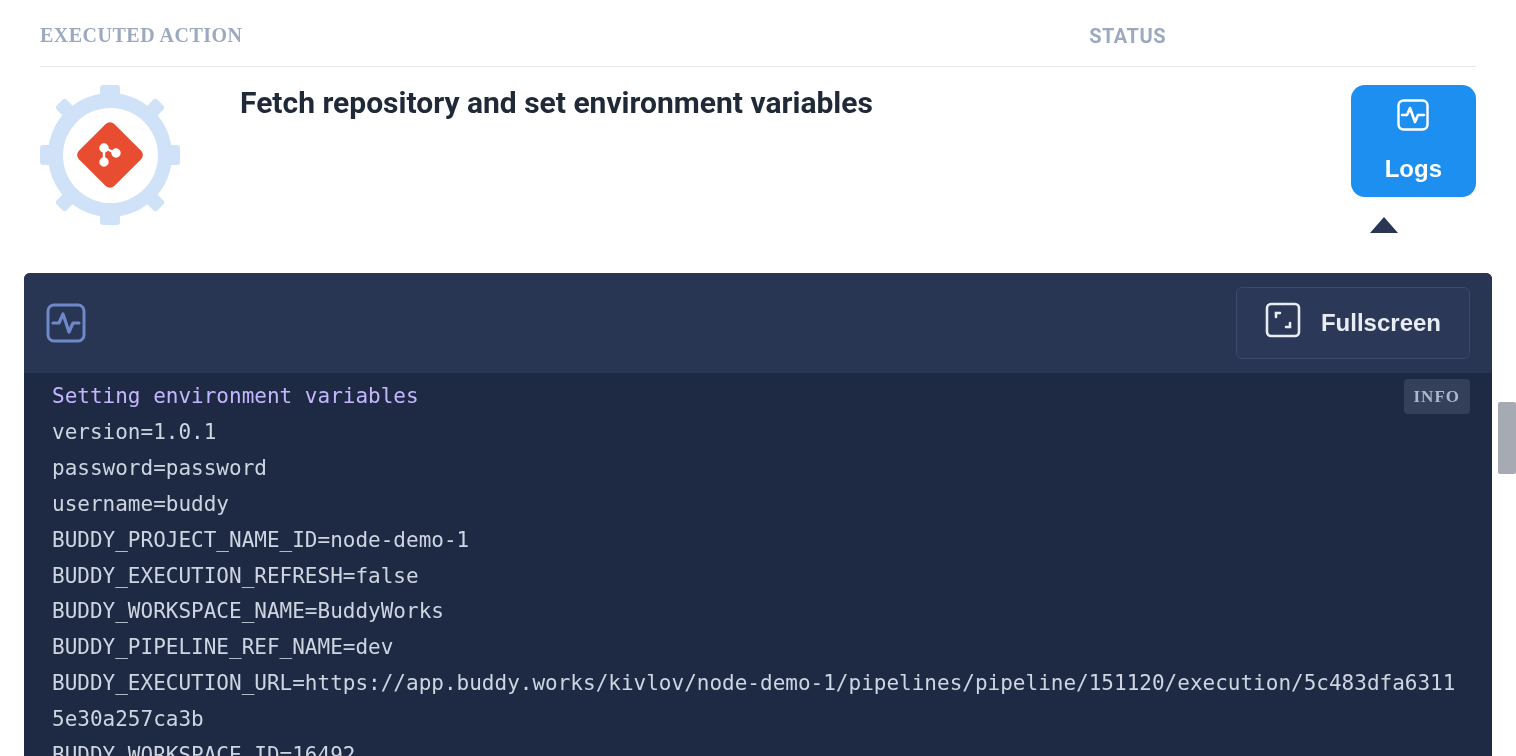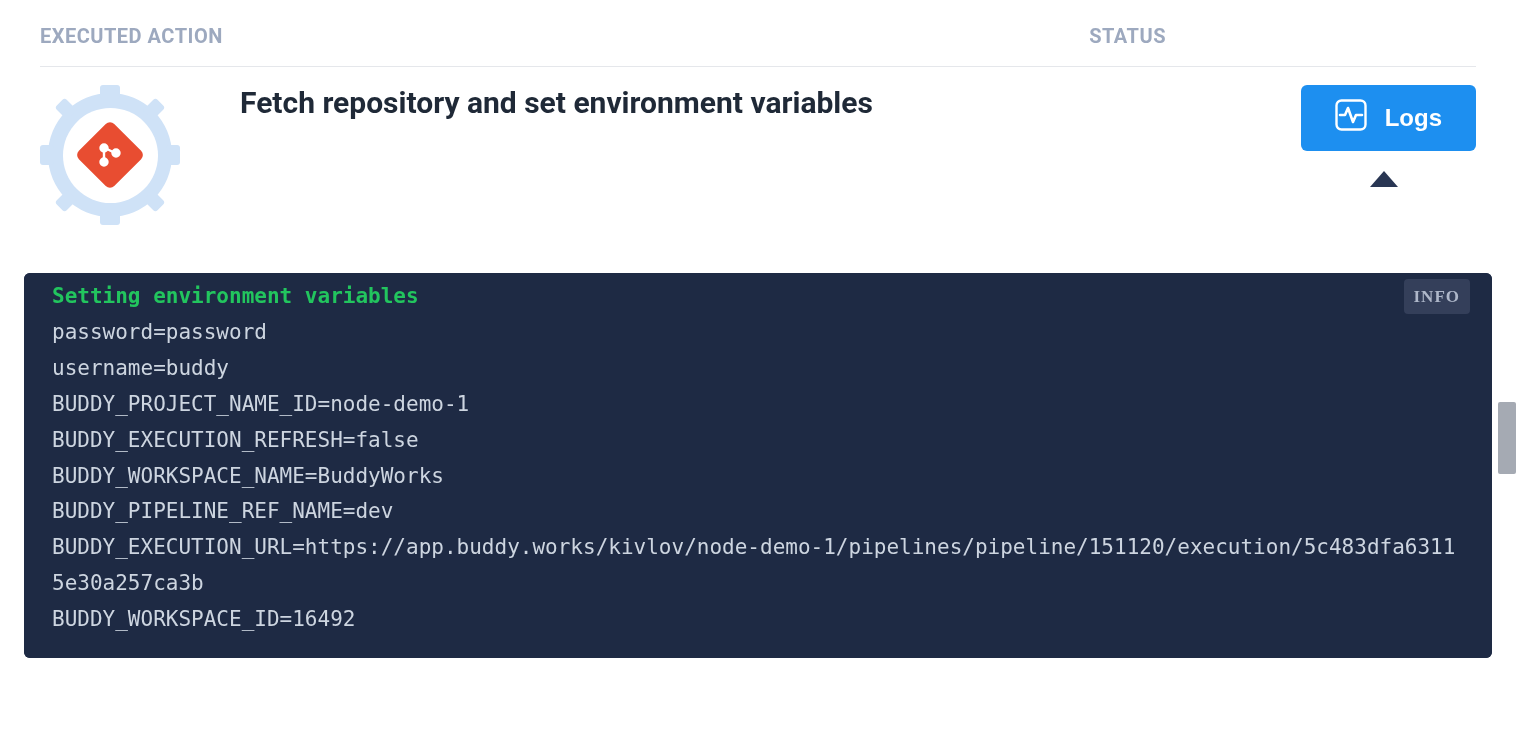--- a/index.html
+++ b/index.html
@@ -19,20 +19,21 @@
       border-bottom: 1px solid #e5e7eb;
     }
     .header-label {
       color: #9da9bf;
       font-size: 20px;
       font-weight: 700;
       letter-spacing: 0.5px;
     }
     .header-executed {
       flex: 0 0 auto;
+      font-family: Liberation Serif, serif;
     }
     .header-status {
       margin-left: auto;
       margin-right: 310px;
     }
     .action-row {
       display: flex;
       align-items: flex-start;
       padding: 18px 0 30px;
     }
@@ -88,28 +89,29 @@
       letter-spacing: 0.5px;
       padding: 12px 20px;
       border-radius: 6px;
       margin-right: 28px;
     }
     .logs-btn {
       background: #1d8ff0;
       color: #fff;
       border: none;
       padding: 14px 34px;
-      border-radius: 6px;
+      border-radius: 14px;
       font-size: 24px;
       font-weight: 600;
       display: inline-flex;
       align-items: center;
       gap: 18px;
       cursor: pointer;
       position: relative;
+      flex-direction: column;
     }
     .logs-btn::after {
       content: '';
       position: absolute;
       bottom: -36px;
       right: 78px;
       width: 0;
       height: 0;
       border-left: 14px solid transparent;
       border-right: 14px solid transparent;
@@ -152,22 +154,22 @@
     .terminal-body {
       background: #1e2a44;
       padding: 6px 28px 20px;
       font-family: "SFMono-Regular", Menlo, Consolas, monospace;
       font-size: 21px;
       line-height: 1.71;
       color: #cdd5e0;
       position: relative;
     }
     .log-header-line {
-      color: #22c55e;
-      font-weight: 700;
+      color: #c4b5fd;
+      font-weight: 400;
     }
     .log-line {
       white-space: pre-wrap;
       word-break: break-all;
     }
     .info-badge {
       position: absolute;
       top: 6px;
       right: 22px;
       background: #343f5a;
@@ -238,24 +240,42 @@
           <rect x="1.5" y="1.5" width="29" height="29" rx="5" fill="none" stroke="#fff" stroke-width="2.4"></rect>
           <path d="M5 16 h5 l3 -7 l5 14 l3 -7 h6" fill="none" stroke="#fff" stroke-width="2.6" stroke-linejoin="round" stroke-linecap="round"></path>
         </svg>
       </span>
       <span>Logs</span>
     </button>
   </div>
 </div>
 
 <div class="terminal-panel">
+  <div class="terminal-bar">
+    <span class="pulse-icon">
+      <svg width="40" height="40" viewBox="0 0 40 40">
+        <rect x="2" y="2" width="36" height="36" rx="6" fill="none" stroke="#6f88c9" stroke-width="3"></rect>
+        <path d="M7 20 h6 l4 -9 l6 18 l4 -9 h6" fill="none" stroke="#6f88c9" stroke-width="3.2" stroke-linejoin="round" stroke-linecap="round"></path>
+      </svg>
+    </span>
+    <button class="fullscreen-btn">
+      <span>
+        <svg width="36" height="36" viewBox="0 0 36 36">
+          <rect x="2" y="2" width="32" height="32" rx="4" fill="none" stroke="#e8ecf3" stroke-width="2.6"></rect>
+          <path d="M11 15 v-4 h4 M25 21 v4 h-4" fill="none" stroke="#e8ecf3" stroke-width="2.6" stroke-linecap="round"></path>
+        </svg>
+      </span>
+      <span>Fullscreen</span>
+    </button>
+  </div>
 
   <div class="terminal-body">
     <span class="info-badge">INFO</span>
     <div class="log-line log-header-line">Setting environment variables</div>
+    <div class="log-line">version=1.0.1</div>
     <div class="log-line">password=password</div>
     <div class="log-line">username=buddy</div>
     <div class="log-line">BUDDY_PROJECT_NAME_ID=node-demo-1</div>
     <div class="log-line">BUDDY_EXECUTION_REFRESH=false</div>
     <div class="log-line">BUDDY_WORKSPACE_NAME=BuddyWorks</div>
     <div class="log-line">BUDDY_PIPELINE_REF_NAME=dev</div>
     <div class="log-line">BUDDY_EXECUTION_URL=https://app.buddy.works/kivlov/node-demo-1/pipelines/pipeline/151120/execution/5c483dfa63115e30a257ca3b</div>
     <div class="log-line">BUDDY_WORKSPACE_ID=16492</div>
   </div>
 </div>

